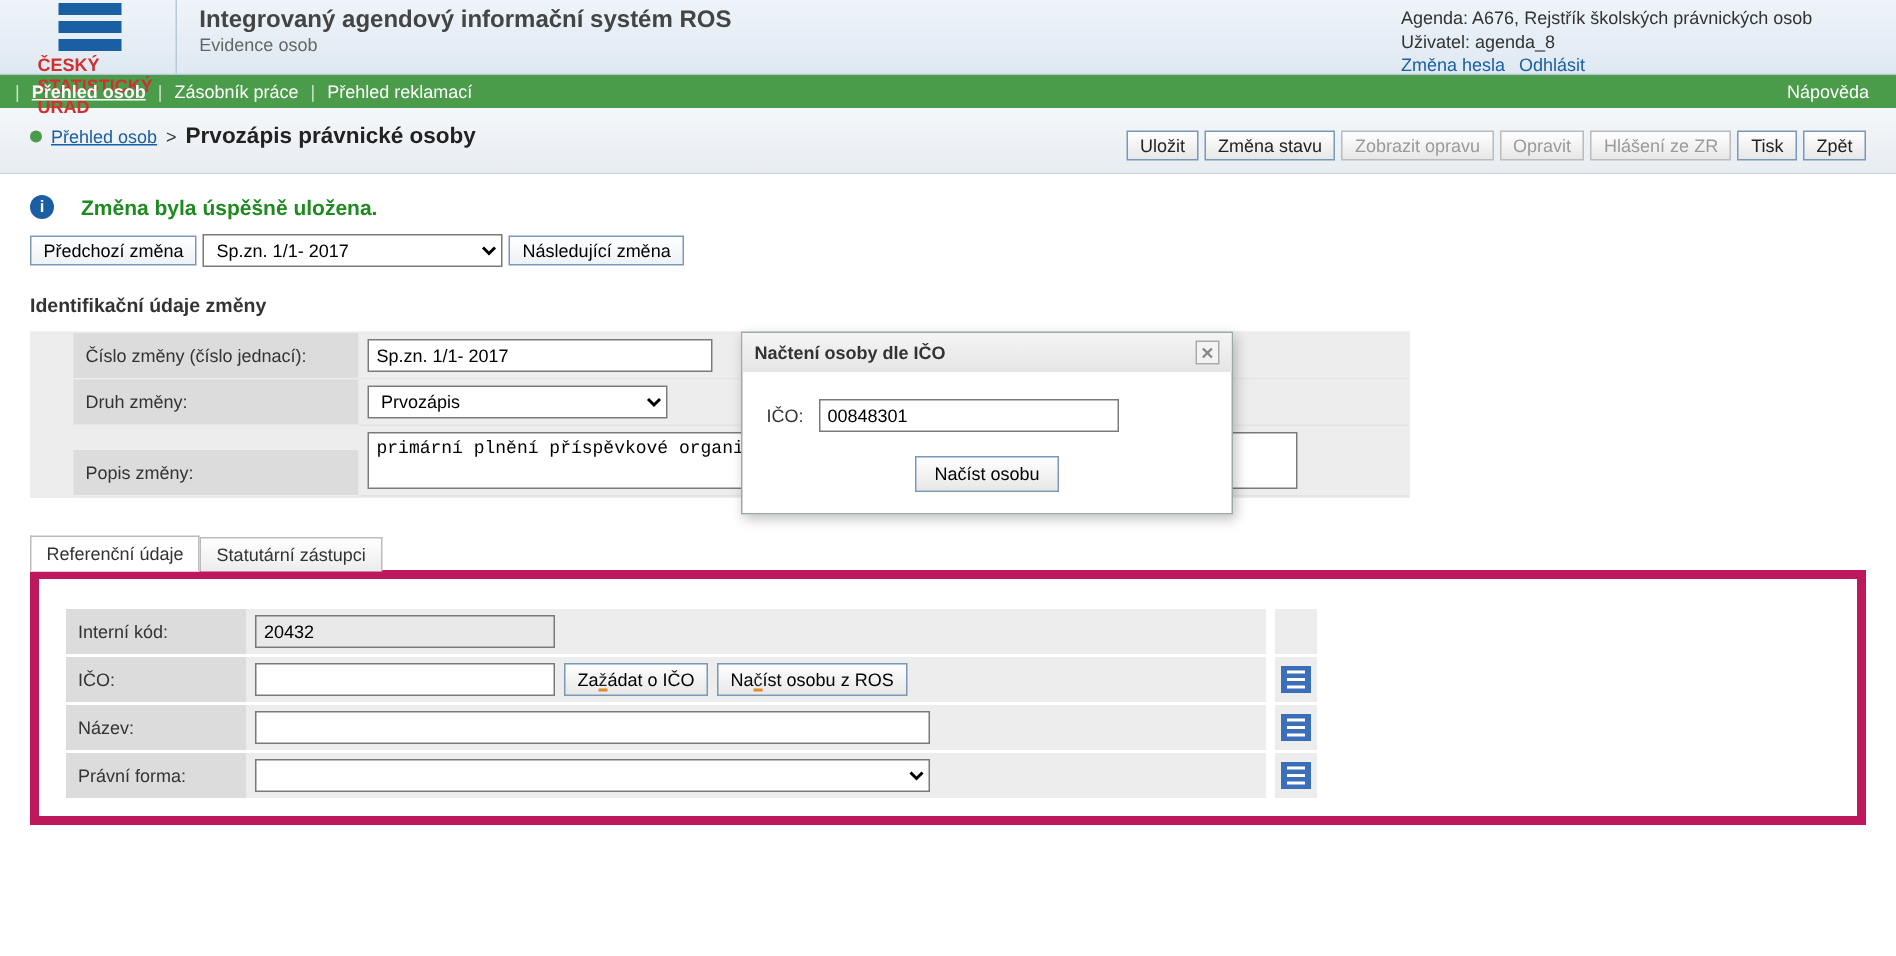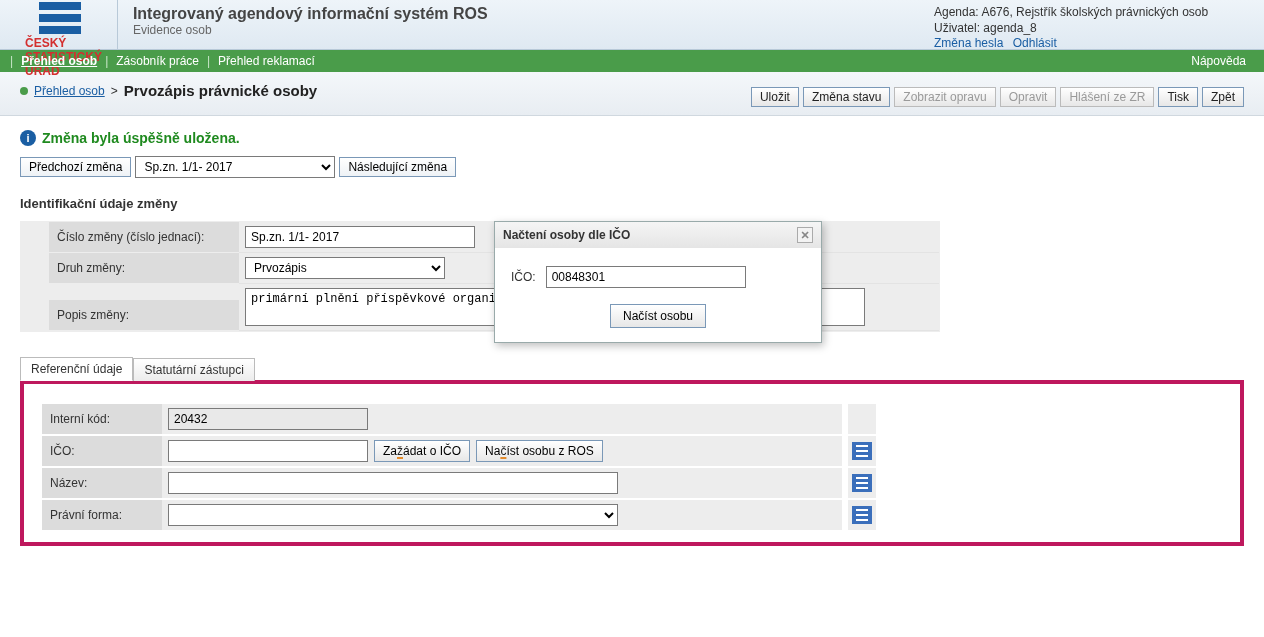--- a/index.html
+++ b/index.html
@@ -155,20 +155,21 @@
     border-radius:50%;
     background:#1a5ea3;
     color:#fff;
     font-weight:bold;
     font-size:11px;
   }
   .msg-text {
     color: #1f8a1f;
     font-weight: bold;
     font-size: 14px;
+    margin-left: 12px;
   }
 
   .change-nav {
     display: flex;
     align-items: center;
     gap: 4px;
     margin-bottom: 18px;
   }
   .small-btn {
     background: linear-gradient(#fff, #eef2f6);
@@ -247,21 +248,21 @@
     position: relative;
     top: 1px;
   }
   .tab.active {
     background: #fff;
     font-weight: normal;
     border-bottom: 1px solid #fff;
     z-index: 2;
   }
   .tab-panel {
-    border: 4px solid #be185d;
+    border: 6px solid #be185d;
     padding: 20px 18px 10px 18px;
     background: #fff;
   }
 
   .ref-row {
     display: flex;
     align-items: stretch;
     margin-bottom: 2px;
   }
   .ref-label {

